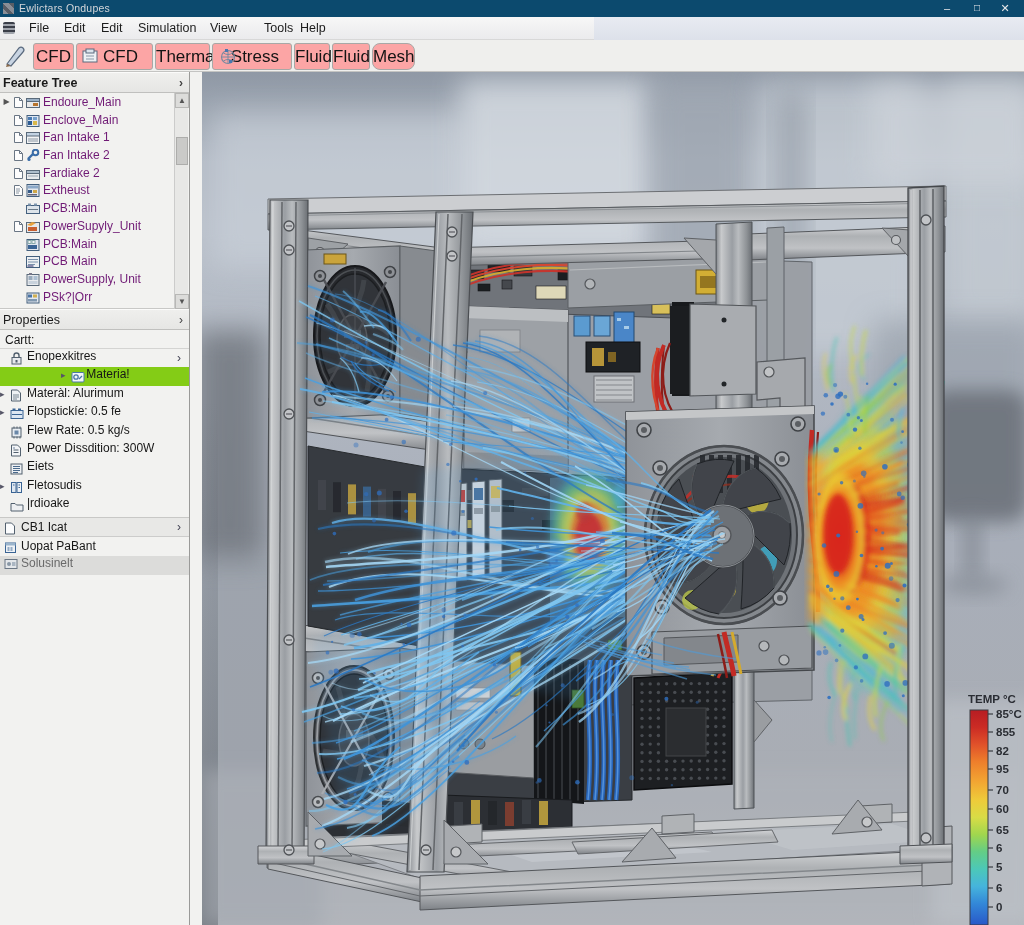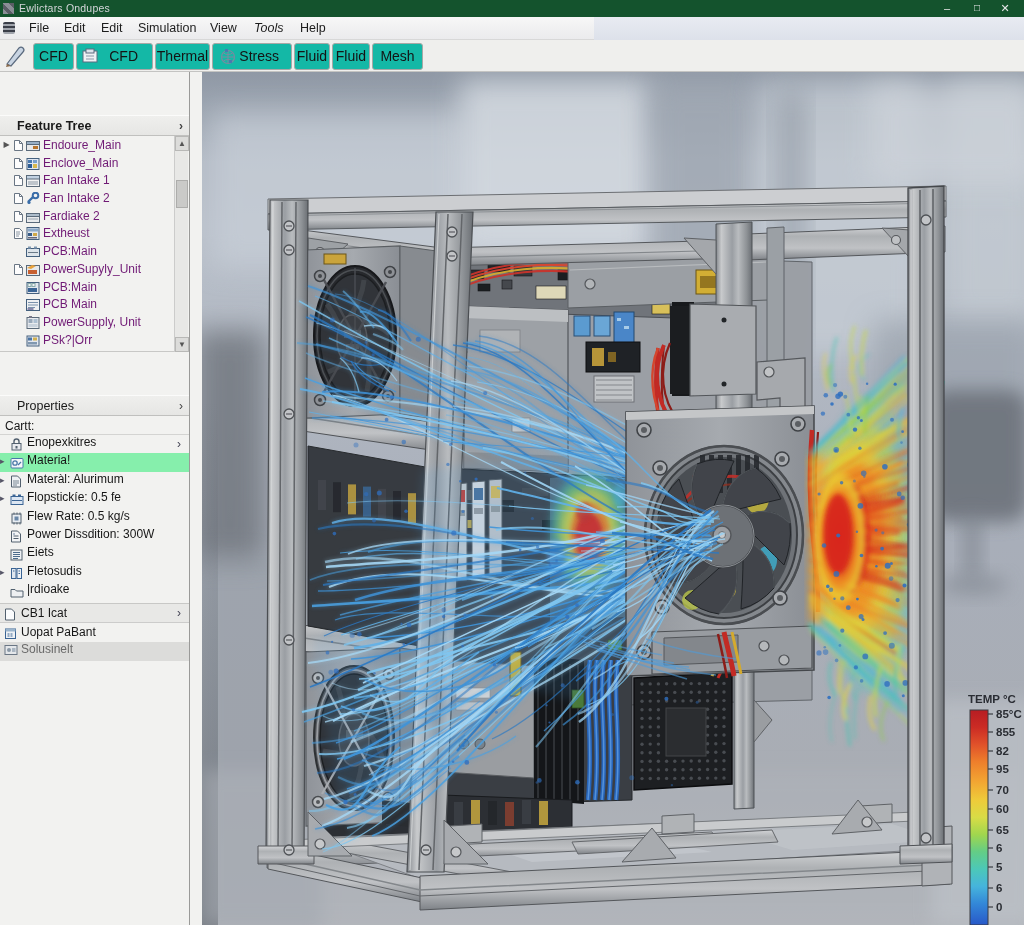--- a/index.html
+++ b/index.html
@@ -1,39 +1,39 @@
 <!DOCTYPE html>
 <html><head><meta charset="utf-8"><style>
 * { margin:0; padding:0; box-sizing:border-box; }
 html,body { width:1024px; height:925px; overflow:hidden; font-family:"Liberation Sans",sans-serif; background:#f2f2f0; }
-#titlebar { position:absolute; left:0; top:0; width:1024px; height:17px; background:#14532d; color:#d4d6da; }
+#titlebar { position:absolute; left:0; top:0; width:1024px; height:17px; background:#0c4a6e; color:#d4d6da; }
 #titlebar .ticon { position:absolute; left:3px; top:3px; width:11px; height:11px; background:linear-gradient(45deg,#8a8e96 25%,#5a5e66 25%,#5a5e66 50%,#8a8e96 50%,#8a8e96 75%,#5a5e66 75%); }
 #titlebar .ttext { position:absolute; left:19px; top:2px; font-size:10.5px; letter-spacing:0.2px; }
 #titlebar .wbtn { position:absolute; top:0; height:17px; width:30px; color:#e8e8ea; font-size:11px; text-align:center; line-height:16px; }
 #menubar { position:absolute; left:0; top:17px; width:1024px; height:23px; background:linear-gradient(#f7f7f7,#ebebed); border-bottom:1px solid #d8d8d8; }
 #menubar .mright { position:absolute; right:0; top:0; width:430px; height:23px; background:linear-gradient(#e8ebf2,#dde1ea); }
 #menubar .micon { position:absolute; left:3px; top:5px; width:12px; height:12px; background:repeating-linear-gradient(#3a3e48 0 2px,#a0a4ac 2px 4px); border-radius:2px; }
 #menubar span { position:absolute; top:4px; font-size:12.5px; color:#1c1c1c; }
 #toolbar { position:absolute; left:0; top:40px; width:1024px; height:32px; background:#efefed; border-bottom:1px solid #c4c4c2; }
-.tbtn { position:absolute; top:3px; height:27px; background:#14b8a6; border:1px solid #a8a8a6; border-radius:3px; font-size:14px; color:#141414; text-align:center; }
+.tbtn { position:absolute; top:3px; height:27px; background:#fca5a5; border:1px solid #a8a8a6; border-radius:3px; font-size:17px; color:#141414; text-align:center; }
 #leftpanel { position:absolute; left:0; top:72px; width:190px; height:853px; background:#f2f2f0; border-right:1px solid #9a9a98; }
-.phead { position:relative; height:21px; background:linear-gradient(#efefed,#e6e6e4); border-bottom:1px solid #c0c0be; border-top:1px solid #fbfbfa; font-size:12.5px; color:#1a1a1a; padding:3px 0 0 17px;margin-top:43px; }
+.phead { position:relative; height:21px; background:linear-gradient(#efefed,#e6e6e4); border-bottom:1px solid #c0c0be; border-top:1px solid #fbfbfa; font-size:12.5px; color:#1a1a1a; padding:3px 0 0 3px; }
 .phead .arr { position:absolute; right:6px; top:3px; color:#444; font-size:12px; }
 #tree { position:relative; height:216px; border-bottom:1px solid #c8c8c6; }
 .trow { position:relative; height:17.7px; white-space:nowrap; overflow:hidden; }
 .tri { display:inline-block; width:13px; font-size:8px; color:#555; vertical-align:top; padding-top:4px; text-align:center; }
 .dic { display:inline-block; width:13px; vertical-align:top; padding-top:2px; }
 .cic { display:inline-block; width:17px; vertical-align:top; padding-top:2px; }
 .tlbl { font-size:12px; color:#701a75; vertical-align:top; padding-top:2px; display:inline-block; }
 #tscroll { position:absolute; right:1px; top:0; width:14px; height:216px; background:#e8e8e6; border-left:1px solid #cccccb; }
 #tscroll .sbtn { position:absolute; left:0; width:14px; height:15px; background:#dcdcda; border:1px solid #b8b8b6; color:#555; font-size:8px; text-align:center; line-height:13px; }
 #tscroll .thumb { position:absolute; left:1px; top:44px; width:12px; height:28px; background:#cacac8; border:1px solid #adadab; }
 #props { position:relative; }
 .prow { position:relative; height:18.4px; white-space:nowrap; overflow:hidden; }
-.prow.sel { background:#86efac; }
+.prow.sel { background:#84cc16;text-align:center; }
 .ptri { display:inline-block; width:8px; font-size:9px; color:#556; vertical-align:top; padding-top:3px; }
 .pic { display:inline-block; width:19px; vertical-align:top; padding-top:2px; padding-left:2px; }
 .plbl { font-size:12px; color:#161616; vertical-align:top; padding-top:3px; }
 .parr { position:absolute; right:8px; top:2px; color:#445; font-size:12px; }
 .srow { position:relative; height:19px; font-size:12px; color:#161616; white-space:nowrap; }
 .srow .pic { padding-left:4px; }
 #vpwrap { position:absolute; left:202px; top:72px; width:834px; height:604px;font-weight:bold; }
 </style></head>
 <body>
 <div id="titlebar">
@@ -44,21 +44,21 @@
   <div class="wbtn" style="right:4px;">✕</div>
 </div>
 <div id="menubar">
   <div class="mright"></div>
   <div class="micon"></div>
   <span style="left:29px;">File</span>
     <span style="left:64px;">Edit</span>
   <span style="left:101px;">Edit</span>
     <span style="left:138px;">Simulation</span>
   <span style="left:210px;">View</span>
-    <span style="left:254px;font-style:italic;">Tools</span>
+    <span style="left:264px;">Tools</span>
   <span style="left:300px;">Help</span>
 </div>
 <div id="toolbar">
   <svg style="position:absolute;left:4px;top:4px;" width="22" height="24">
       <path d="M3,20 L15,4 q2,-2 4,0 q2,2 0,4 L7,22 z" fill="#c8d4e2" stroke="#5a6a7e" stroke-width="1.2"></path>
       <path d="M3,20 l4,2 -5,1 z" fill="#8a6a4a"></path>
     </svg>
   <div class="tbtn" style="left:33px; width:41px; line-height:25px;">CFD</div>
   <div class="tbtn" style="left:76px; width:77px; line-height:25px; text-align:right; padding-right:14px;"><svg style="position:absolute;left:5px;top:4px;" width="17" height="17">
         <rect x="1" y="3" width="14" height="11" fill="#eef1f4" stroke="#5a6a7e"></rect>
@@ -67,21 +67,21 @@
       </svg>CFD</div>
   <div class="tbtn" style="left:155px; width:55px; line-height:25px;">Thermal</div>
   <div class="tbtn" style="left:212px; width:80px; line-height:25px; text-align:right; padding-right:12px;"><svg style="position:absolute;left:6px;top:3px;" width="18" height="20">
         <circle cx="9" cy="10" r="6.5" fill="none" stroke="#7a8aa0" stroke-width="1.2"></circle>
         <path d="M2.5,10 h13 M9,3.5 v13 M4.5,6 a8,8 0 0 0 9,0 M4.5,14 a8,8 0 0 1 9,0" stroke="#7a8aa0" fill="none"></path>
         <rect x="6" y="2" width="3" height="3" fill="#4a78b0"></rect>
         <rect x="10" y="13" width="3" height="3" fill="#4a78b0"></rect>
       </svg>Stress</div>
   <div class="tbtn" style="left:294px; width:36px; line-height:25px;">Fluid</div>
   <div class="tbtn" style="left:332px; width:38px; line-height:25px;">Fluid</div>
-  <div class="tbtn" style="left:372px; width:51px; line-height:25px;">Mesh</div>
+  <div class="tbtn" style="left:372px; width:43px; line-height:25px;border-radius:8px;">Mesh</div>
 </div>
 <div id="leftpanel">
   <div class="phead" style="font-weight:bold;">Feature Tree<span class="arr">›</span></div>
   <div id="tree">
       <div class="trow"><span class="tri">▶</span><span class="dic"><svg width="11" height="13">
             <path d="M1.5,1.5 h5 l3,3 v7 h-8 z" fill="#fdfdfd" stroke="#6a7684"></path>
             <path d="M6.5,1.5 v3 h3" fill="none" stroke="#6a7684"></path>
           </svg></span><span class="cic"><svg width="14" height="12">
             <rect x="0.5" y="1.5" width="13" height="9" fill="#e8e9ea" stroke="#5a6a7a"></rect>
             <rect x="0.5" y="1.5" width="13" height="3" fill="#9ab0c6" stroke="#5a6a7a"></rect>

